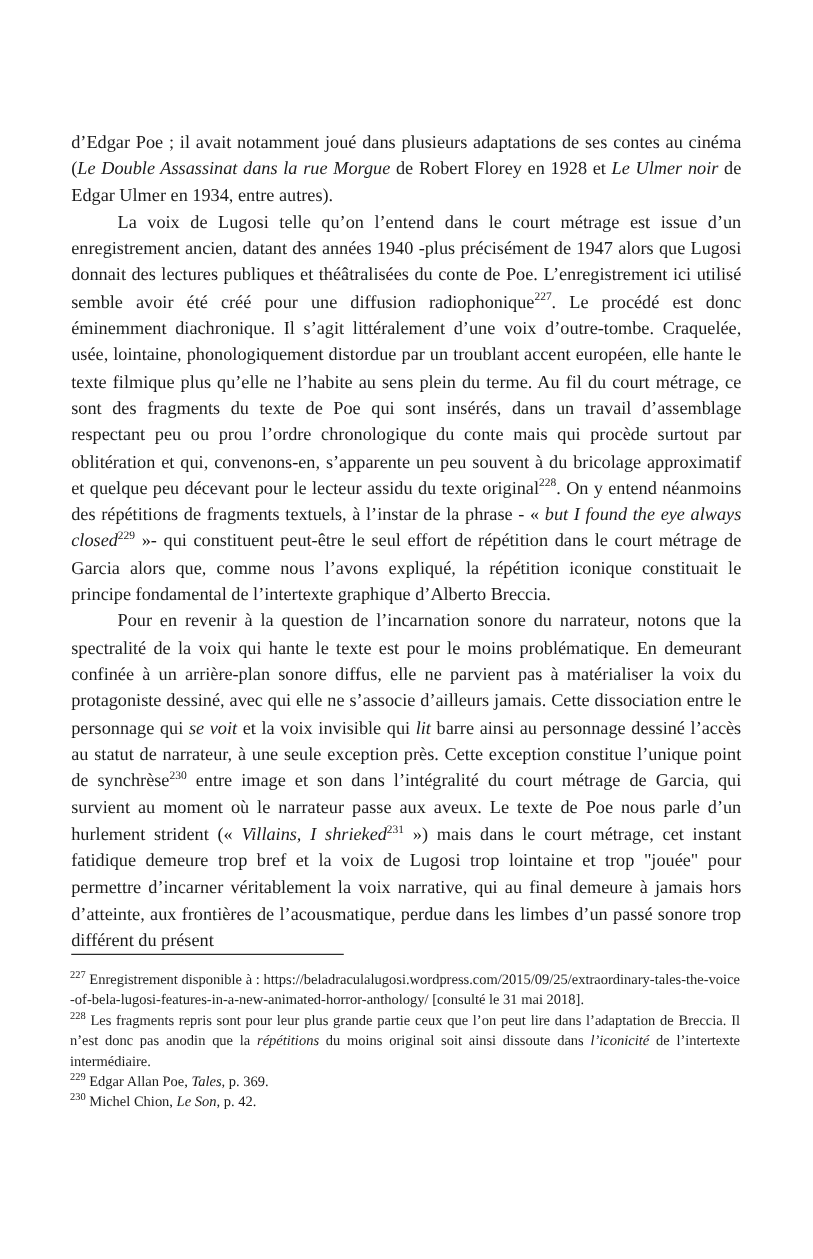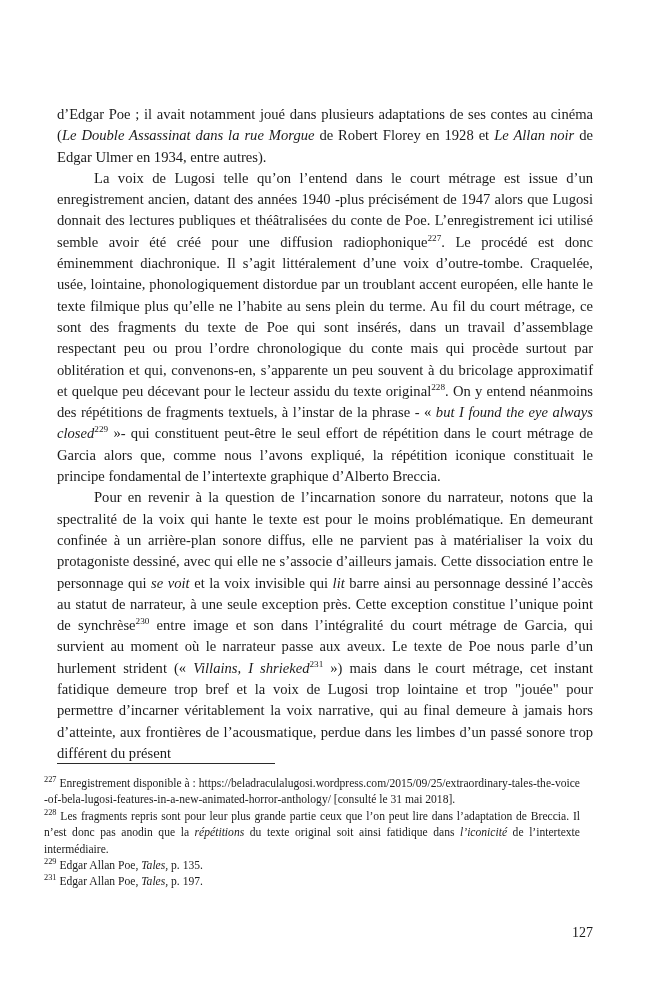--- a/index.html
+++ b/index.html
@@ -53,21 +53,21 @@
   .fn-sep {
     position: absolute;
     left: 57px;
     top: 763px;
     width: 218px;
     height: 0;
     border-top: 1.1px solid #2a2a2a;
   }
   .footnotes {
     position: absolute;
-    left: 44px;
+    left: 56px;
     top: 776px;
     width: 536px;
     font-size: 11.6px;
     line-height: 16.4px;
     text-align: justify;
     color: #1b1b1b;
   }
   .footnotes p {
     margin: 0;
   }
@@ -91,39 +91,38 @@
 </style>
 </head>
 <body>
 
 <div class="page">
 
   <div class="content">
 
     <div class="body-text">
 
-      <p><span>d’Edgar Poe ; il avait notamment joué dans plusieurs adaptations de ses contes au cinéma (</span><i>Le Double Assassinat dans la rue Morgue</i><span> de Robert Florey en 1928 et </span><i>Le Allan noir</i><span> de Edgar Ulmer en 1934, entre autres).</span></p>
+      <p><span>d’Edgar Poe ; il avait notamment joué dans plusieurs adaptations de ses contes au cinéma (</span><i>Le Double Assassinat dans la rue Morgue</i><span> de Robert Florey en 1928 et </span><i>Le Ulmer noir</i><span> de Edgar Ulmer en 1934, entre autres).</span></p>
 
       <p class="indent"><span>La voix de Lugosi telle qu’on l’entend dans le court métrage est issue d’un enregistrement ancien, datant des années 1940 -plus précisément de 1947 alors que Lugosi donnait des lectures publiques et théâtralisées du conte de Poe. L’enregistrement ici utilisé semble avoir été créé pour une diffusion radiophonique</span><sup>227</sup><span>. Le procédé est donc éminemment diachronique. Il s’agit littéralement d’une voix d’outre-tombe. Craquelée, usée, lointaine, phonologiquement distordue par un troublant accent européen, elle hante le texte filmique plus qu’elle ne l’habite au sens plein du terme. Au fil du court métrage, ce sont des fragments du texte de Poe qui sont insérés, dans un travail d’assemblage respectant peu ou prou l’ordre chronologique du conte mais qui procède surtout par oblitération et qui, convenons-en, s’apparente un peu souvent à du bricolage approximatif et quelque peu décevant pour le lecteur assidu du texte original</span><sup>228</sup><span>. On y entend néanmoins des répétitions de fragments textuels, à l’instar de la phrase - « </span><i>but I found the eye always closed</i><sup>229</sup><span> »- qui constituent peut-être le seul effort de répétition dans le court métrage de Garcia alors que, comme nous l’avons expliqué, la répétition iconique constituait le principe fondamental de l’intertexte graphique d’Alberto Breccia.</span></p>
 
       <p class="indent"><span>Pour en revenir à la question de l’incarnation sonore du narrateur, notons que la spectralité de la voix qui hante le texte est pour le moins problématique. En demeurant confinée à un arrière-plan sonore diffus, elle ne parvient pas à matérialiser la voix du protagoniste dessiné, avec qui elle ne s’associe d’ailleurs jamais. Cette dissociation entre le personnage qui </span><i>se voit</i><span> et la voix invisible qui </span><i>lit</i><span> barre ainsi au personnage dessiné l’accès au statut de narrateur, à une seule exception près. Cette exception constitue l’unique point de synchrèse</span><sup>230</sup><span> entre image et son dans l’intégralité du court métrage de Garcia, qui survient au moment où le narrateur passe aux aveux. Le texte de Poe nous parle d’un hurlement strident (« </span><i>Villains, I shrieked</i><sup>231</sup><span> ») mais dans le court métrage, cet instant fatidique demeure trop bref et la voix de Lugosi trop lointaine et trop "jouée" pour permettre d’incarner véritablement la voix narrative, qui au final demeure à jamais hors d’atteinte, aux frontières de l’acousmatique, perdue dans les limbes d’un passé sonore trop différent du présent</span></p>
 
     </div>
   </div>
 
   <div class="fn-sep"></div>
 
   <div class="footnotes">
 
     <p><span class="fn-num">227</span><span> Enregistrement disponible à : </span><span class="fn-url">https://beladraculalugosi.wordpress.com/2015/09/25/extraordinary-tales-the-voice-of-bela-lugosi-features-in-a-new-animated-horror-anthology/</span><span> [consulté le 31 mai 2018].</span></p>
 
-    <p><span class="fn-num">228</span><span> Les fragments repris sont pour leur plus grande partie ceux que l’on peut lire dans l’adaptation de Breccia. Il n’est donc pas anodin que la </span><i>répétitions</i><span> du texte original soit ainsi fatidique dans </span><i>l’iconicité</i><span> de l’intertexte intermédiaire.</span></p>
+    <p><span class="fn-num">228</span><span> Les fragments repris sont pour leur plus grande partie ceux que l’on peut lire dans l’adaptation de Breccia. Il n’est donc pas anodin que la </span><i>répétitions</i><span> du moins original soit ainsi dissoute dans </span><i>l’iconicité</i><span> de l’intertexte intermédiaire.</span></p>
 
-    <p><span class="fn-num">229</span><span> Edgar Allan Poe, </span><i>Tales,</i><span> p. 135.</span></p>
+    <p><span class="fn-num">229</span><span> Edgar Allan Poe, </span><i>Tales,</i><span> p. 369.</span></p>
 
+    <p><span class="fn-num">230</span><span> Michel Chion, </span><i>Le Son,</i><span> p. 42.</span></p>
 
-    <p><span class="fn-num">231</span><span> Edgar Allan Poe, </span><i>Tales,</i><span> p. 197.</span></p>
 
   </div>
 
-  <div class="page-number">127</div>
 
 </div>
 
 </body></html>

